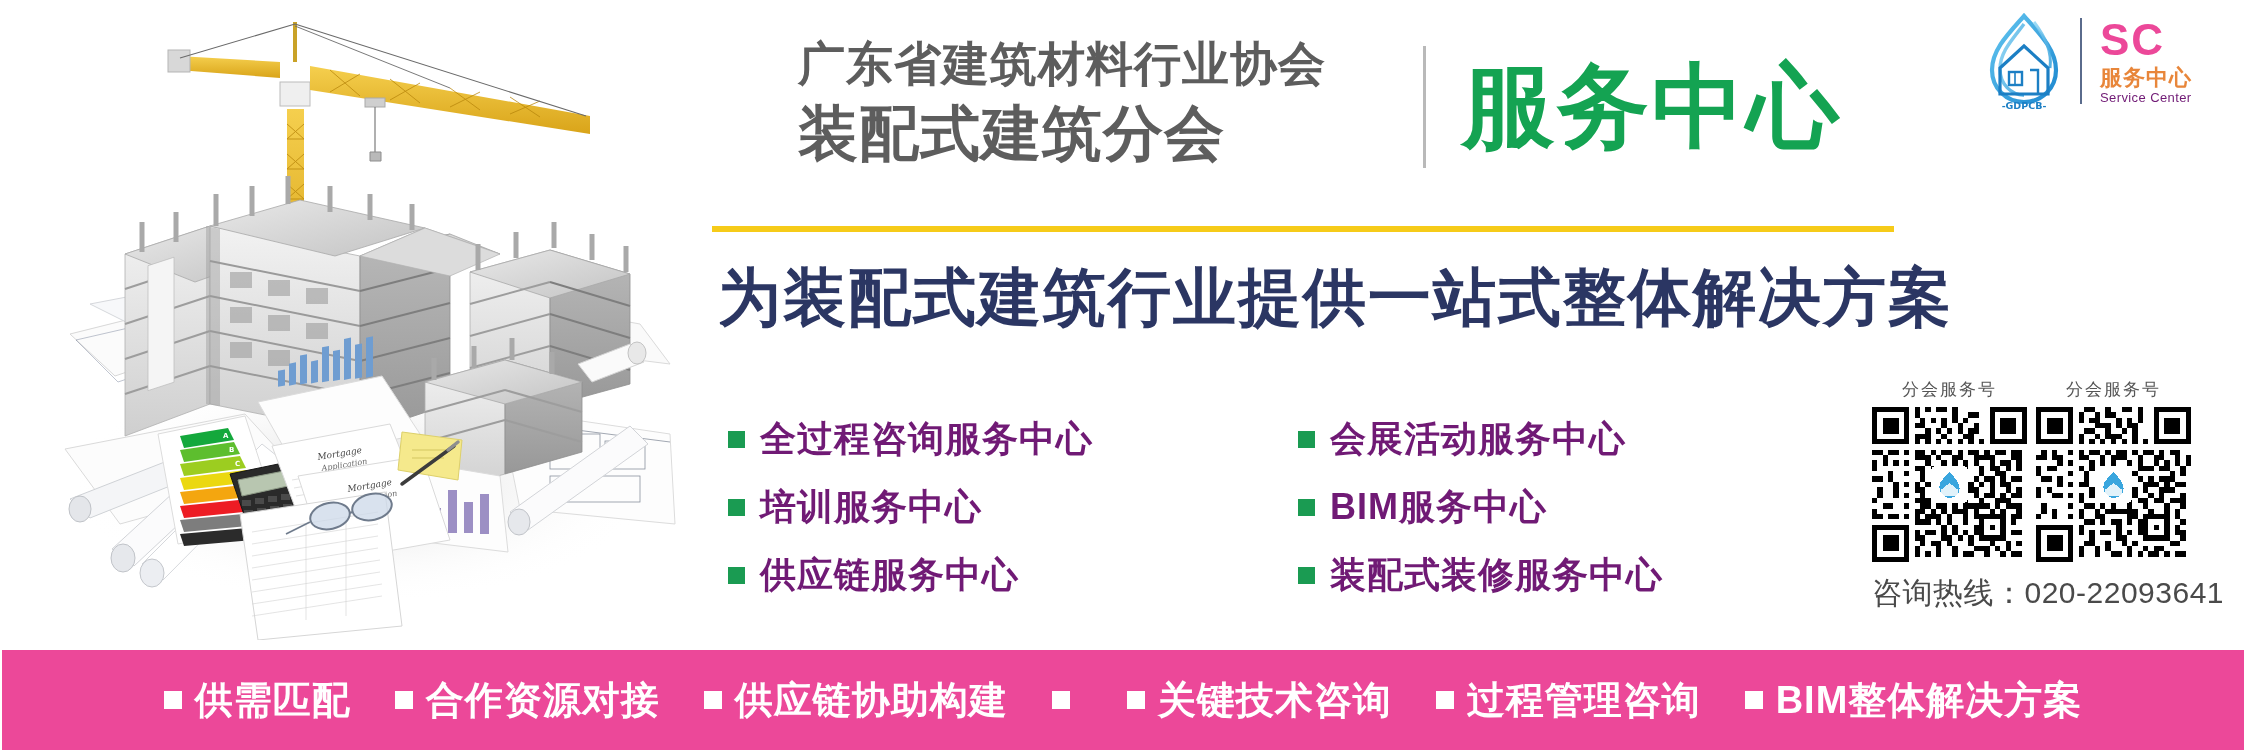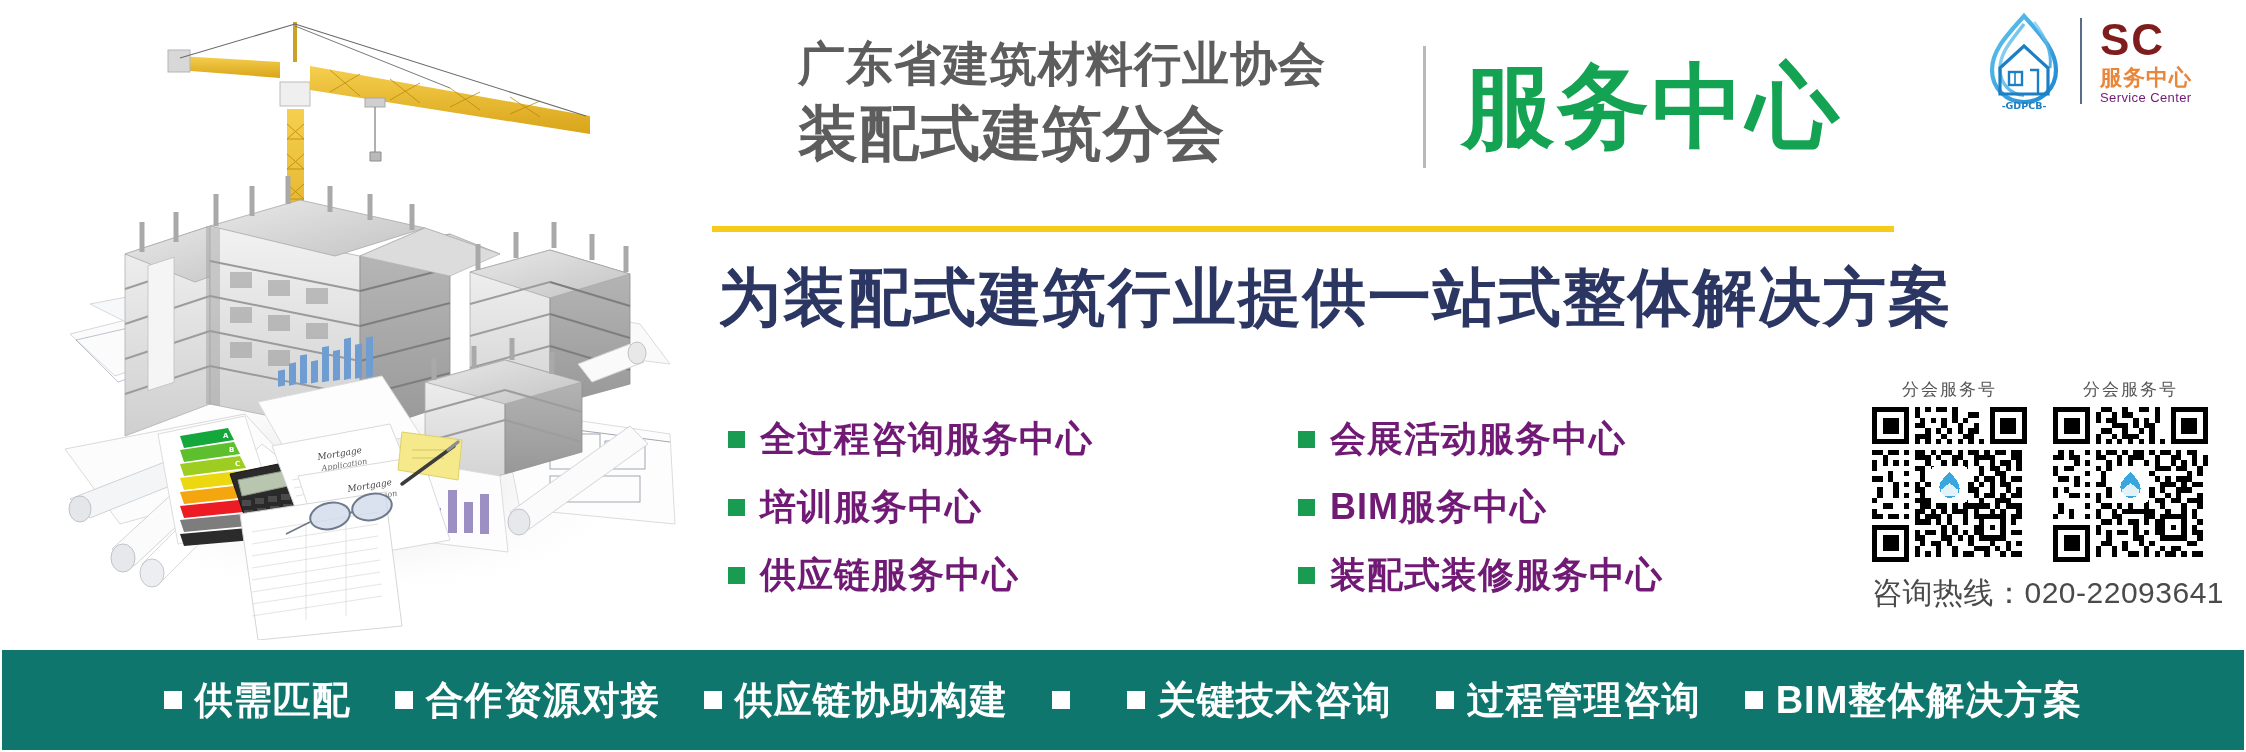--- a/index.html
+++ b/index.html
@@ -33,21 +33,21 @@
     letter-spacing:3px; white-space:nowrap;
   }
 
   
   #brand-logo { position:absolute; left:1972px; top:8px; width:256px; height:108px; }
   #gdpcb-mark { position:absolute; left:6px; top:4px; width:92px; height:100px; }
   #gdpcb-svg { display:block; width:100%; height:100%; }
   #logo-divider { position:absolute; left:108px; top:10px; width:2px; height:86px; background:#5a6b8c; }
   #sc-group { position:absolute; left:128px; top:10px; width:126px; }
   #sc-letters {
-    font-size:44px; font-weight:bold; color:#7f1d1d; line-height:44px;
+    font-size:44px; font-weight:bold; color:#ec4899; line-height:44px;
     letter-spacing:2px;
   }
   #sc-cn { font-size:22px; color:#e8863a; line-height:25px; margin-top:3px; letter-spacing:1px; font-weight:bold;}
   #sc-en { font-size:13px; color:#701a75; line-height:15px; letter-spacing:0.4px; }
 
   
   #gold-rule {
     position:absolute; left:712px; top:226px; width:1182px; height:6px;
     background:#f6cb19;
   }
@@ -68,36 +68,36 @@
     display:flex; align-items:center; height:68px;
     color:#701a75; font-size:36px; font-weight:bold;
     white-space:nowrap; letter-spacing:1px;
   }
   .svc-bullet {
     width:17px; height:17px; background:#1a9b52; margin-right:15px; flex:0 0 auto;
   }
 
   
   #qr-block { position:absolute; left:1872px; top:380px; width:360px; }
-  #qr-row { display:flex; gap:26px; }
+  #qr-row { display:flex; gap:9px; }
   .qr-cell { width:155px; }
   .qr-label {
     text-align:center; font-size:17px; color:#555; letter-spacing:2px;
     margin-bottom:7px; line-height:20px;
   }
   .qr-img { width:155px; height:155px; display:block; }
   #hotline {
     margin-top:11px; font-size:30px; color:#4a4a4a; letter-spacing:0.5px;
     white-space:nowrap;
   }
 
   
   #bottom-bar {
     position:absolute; left:2px; top:650px; width:2242px; height:100px;
-    background:#0f766e; display:flex; align-items:center; justify-content:center;
+    background:#ec4899; display:flex; align-items:center; justify-content:center;
   }
   #bottom-items { display:flex; align-items:center; }
   .bb-item {
     display:flex; align-items:center; color:#ffffff; font-size:38px;
     font-weight:bold; white-space:nowrap; letter-spacing:1px;
     margin:0 22px;
   }
   .bb-bullet { width:18px; height:18px; background:#ffffff; margin-right:13px; flex:0 0 auto; }
 </style>
 </head>

